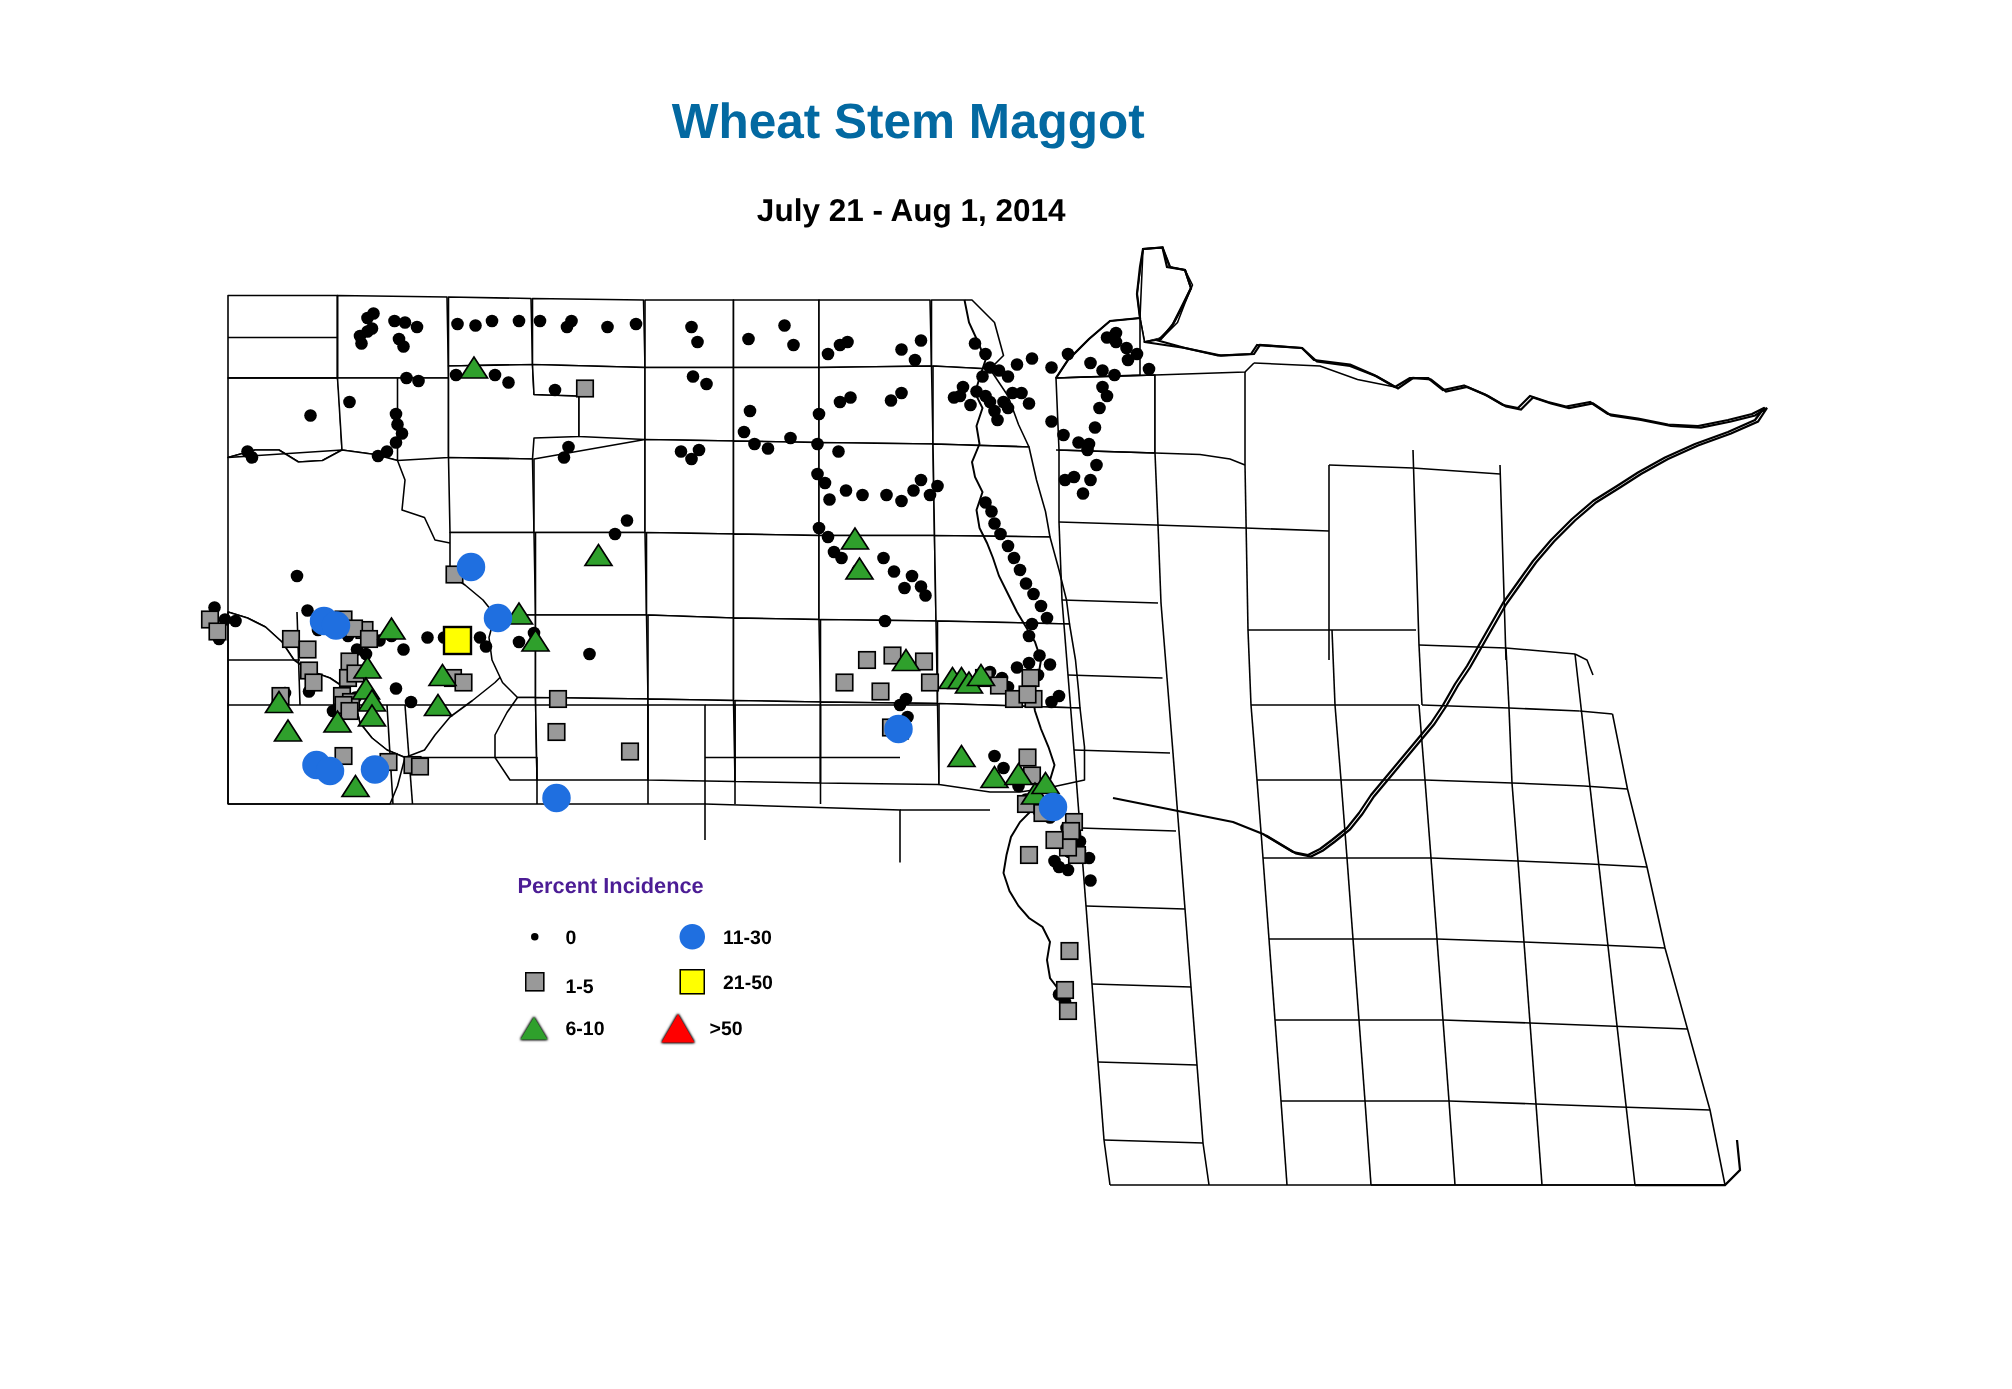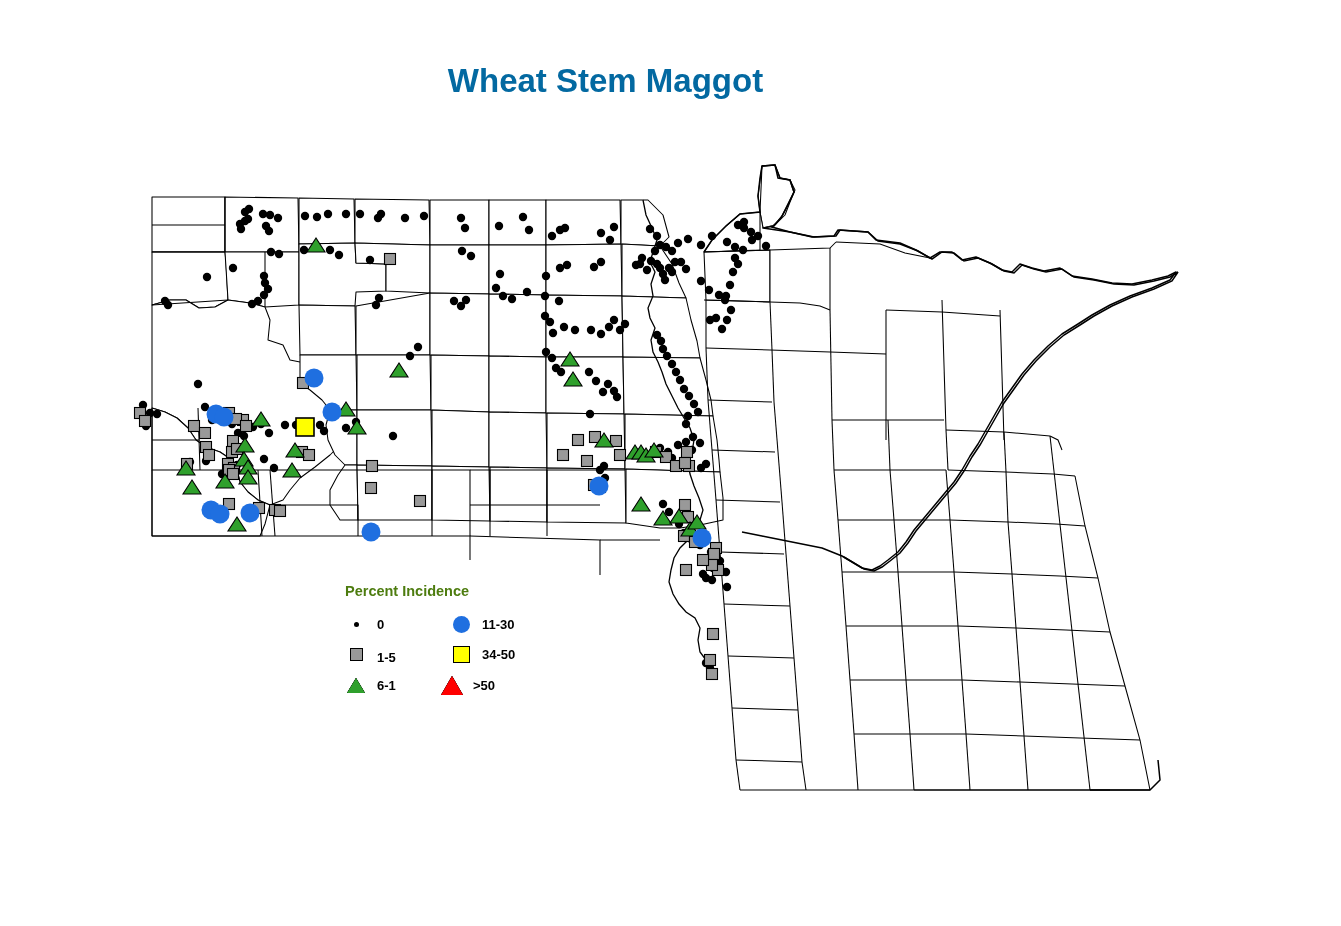--- a/index.html
+++ b/index.html
@@ -58,21 +58,21 @@
   #legend {
     position: absolute;
     left: 337px;
     top: 583px;
     width: 230px;
     height: 125px;
   }
   #legend .legend-title {
     font-size: 14.5px;
     font-weight: bold;
-    color: #4d7c0f;
+    color: #4c1d95;
     margin: 0 0 14px 8px;
   }
   .legend-grid {
     position: relative;
     width: 230px;
     height: 86px;
   }
   .legend-row {
     position: absolute;
     display: flex;
@@ -125,20 +125,21 @@
     width: 17px; height: 17px; border-radius: 50%;
     background: #1F6FE0;
   }
 </style>
 </head>
 <body>
 
 <div id="page">
 
   <div class="title"><span class="title-inner">Wheat Stem Maggot</span></div>
+  <div class="subtitle"><span class="subtitle-inner">July 21 - Aug 1, 2014</span></div>
 
   <svg id="map-svg" viewBox="0 0 1341 926">
     <g id="counties" fill="#ffffff" stroke="#000000" stroke-width="1.05" stroke-linejoin="round">
 
       <path d="M152 197 L225 197 L225 252 L152 252 Z"></path>
       <path d="M225 197 L298 198 L299 252 L225 252 Z"></path>
       <path d="M299 198 L354 199 L355 243 L299 244 Z"></path>
       <path d="M355 199 L429 200 L430 245 L355 243 Z"></path>
       <path d="M430 200 L489 200 L489 245 L430 245 Z"></path>
       <path d="M489 200 L546 200 L546 245 L489 245 Z"></path>
@@ -696,35 +697,35 @@
         <span class="sym-wrap">
             <span class="sym-square-gray"></span>
           </span>
         <span class="legend-label">1-5</span>
       </div>
 
       <div class="legend-row" style="left:8px; top:61px;">
         <span class="sym-wrap">
             <span class="sym-tri-green"></span>
           </span>
-        <span class="legend-label">6-1</span>
+        <span class="legend-label">6-10</span>
       </div>
 
       <div class="legend-row" style="left:113px; top:0px;">
         <span class="sym-wrap">
             <span class="sym-circle-blue"></span>
           </span>
         <span class="legend-label">11-30</span>
       </div>
 
       <div class="legend-row" style="left:113px; top:30px;">
         <span class="sym-wrap">
             <span class="sym-square-yellow"></span>
           </span>
-        <span class="legend-label">34-50</span>
+        <span class="legend-label">21-50</span>
       </div>
 
       <div class="legend-row" style="left:104px; top:61px;">
         <span class="sym-wrap">
             <span class="sym-tri-red"></span>
           </span>
         <span class="legend-label">&gt;50</span>
       </div>
 
     </div>

